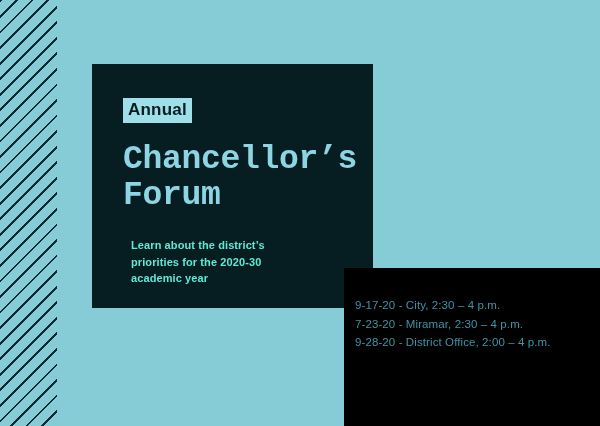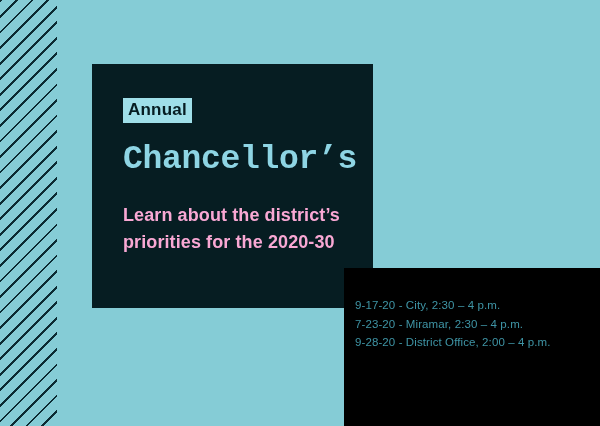--- a/index.html
+++ b/index.html
@@ -65,23 +65,23 @@
     margin: 19px 0 0 0;
     color: #8ed5e4;
     font-size: 33px;
     font-weight: bold;
     line-height: 1.08;
     letter-spacing: -0.3px;
     font-family: Liberation Mono, monospace;
   }
 
   .subtitle {
-    margin: 24px 0 0 0;
-    color: #f9a8d4;
-    font-size: 18px;
+    margin: 24px 0 0 8px;
+    color: #5eead4;
+    font-size: 11px;
     font-weight: bold;
     line-height: 1.5;
     letter-spacing: 0.1px;
   }
 
   
   .dates-card {
     position: absolute;
     left: 344px;
     top: 268px;
@@ -104,24 +104,26 @@
 <body>
 
 <div class="poster">
 
   <div class="stripe-band"></div>
 
   <div class="main-card">
     <span class="badge">Annual</span>
     <h1 class="title">
       <span>Chancellor’s</span><br>
+      <span>Forum</span>
     </h1>
     <p class="subtitle">
       <span>Learn about the district’s</span><br>
       <span>priorities for the 2020-30</span><br>
+      <span>academic year</span>
     </p>
   </div>
 
   <div class="dates-card">
     <div class="date-line">9-17-20 - City, 2:30 – 4 p.m.</div>
     <div class="date-line">7-23-20 - Miramar, 2:30 – 4 p.m.</div>
     <div class="date-line">9-28-20 - District Office, 2:00 – 4 p.m.</div>
   </div>
 
 </div>

